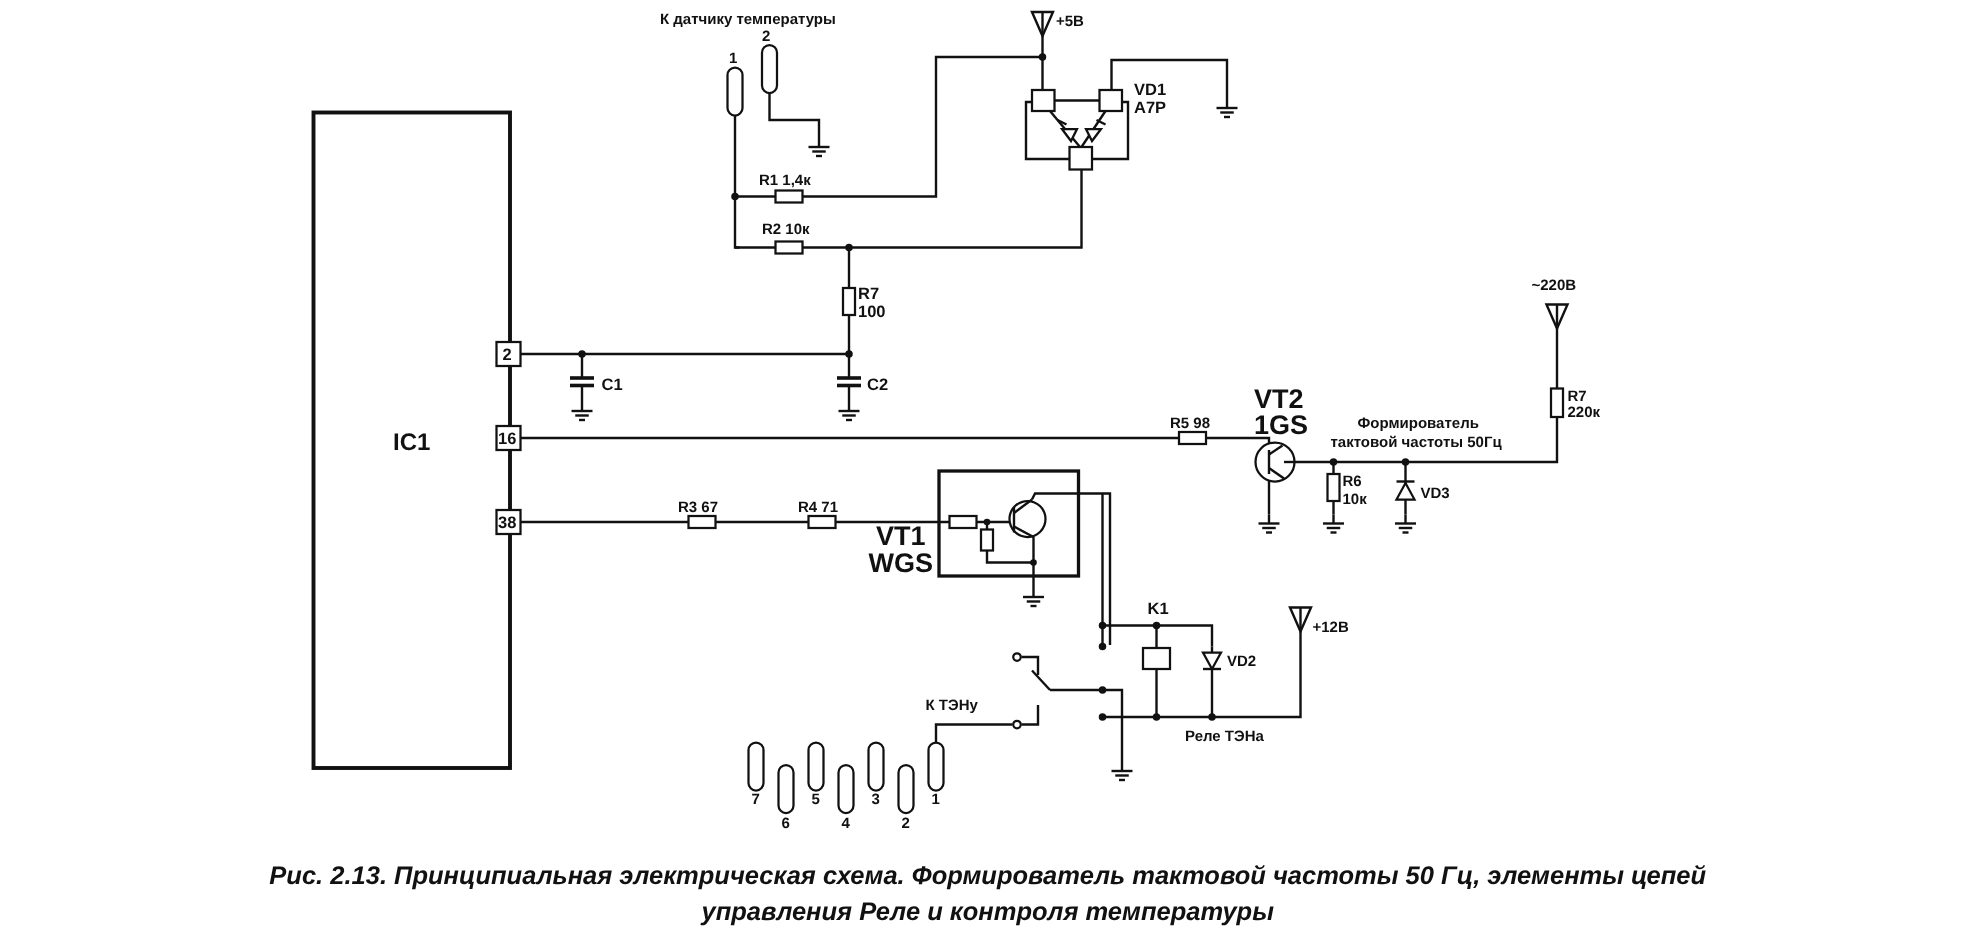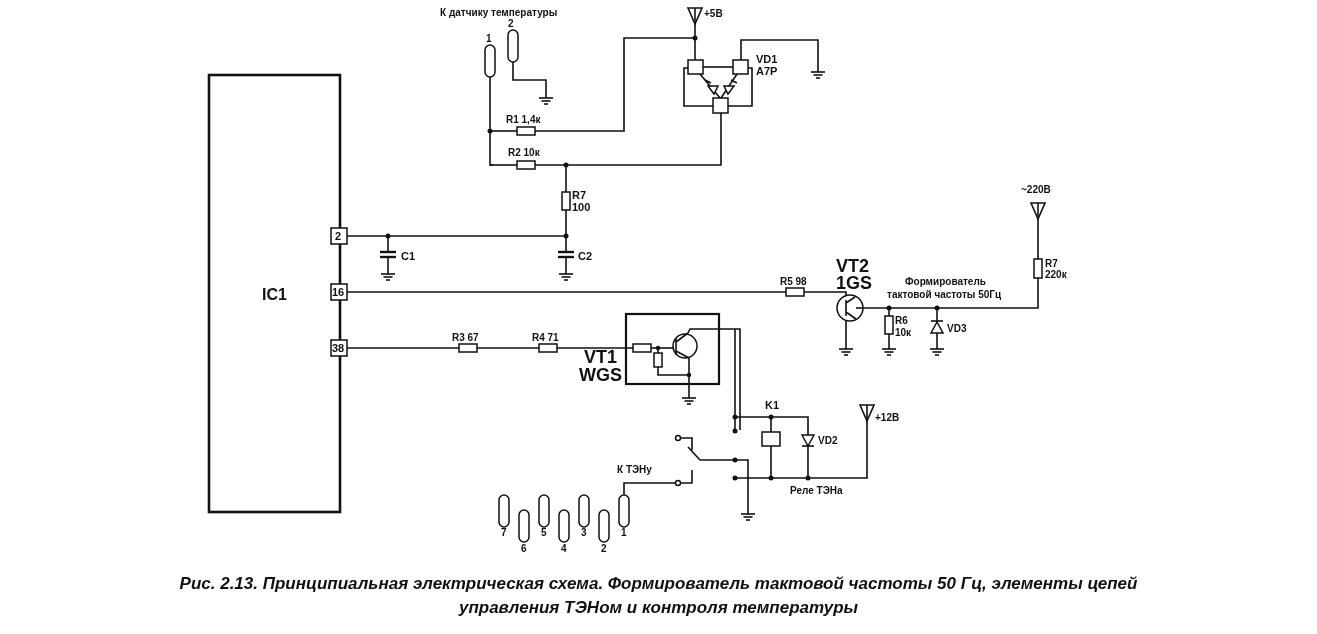--- a/index.html
+++ b/index.html
@@ -267,14 +267,14 @@
     <text class="lbl-sm" x="541" y="536">5</text>
     <text class="lbl-sm" x="561" y="552">4</text>
     <text class="lbl-sm" x="581" y="536">3</text>
     <text class="lbl-sm" x="601" y="552">2</text>
     <text class="lbl-sm" x="621" y="536">1</text>
   </g>
 </svg>
 
 <div id="caption">
   <div>Рис. 2.13. Принципиальная электрическая схема. Формирователь тактовой частоты 50 Гц, элементы цепей</div>
-  <div>управления ТЭНом и контроля температуры</div>
+  <div>управления Реле и контроля температуры</div>
 </div>
 
 </body></html>

